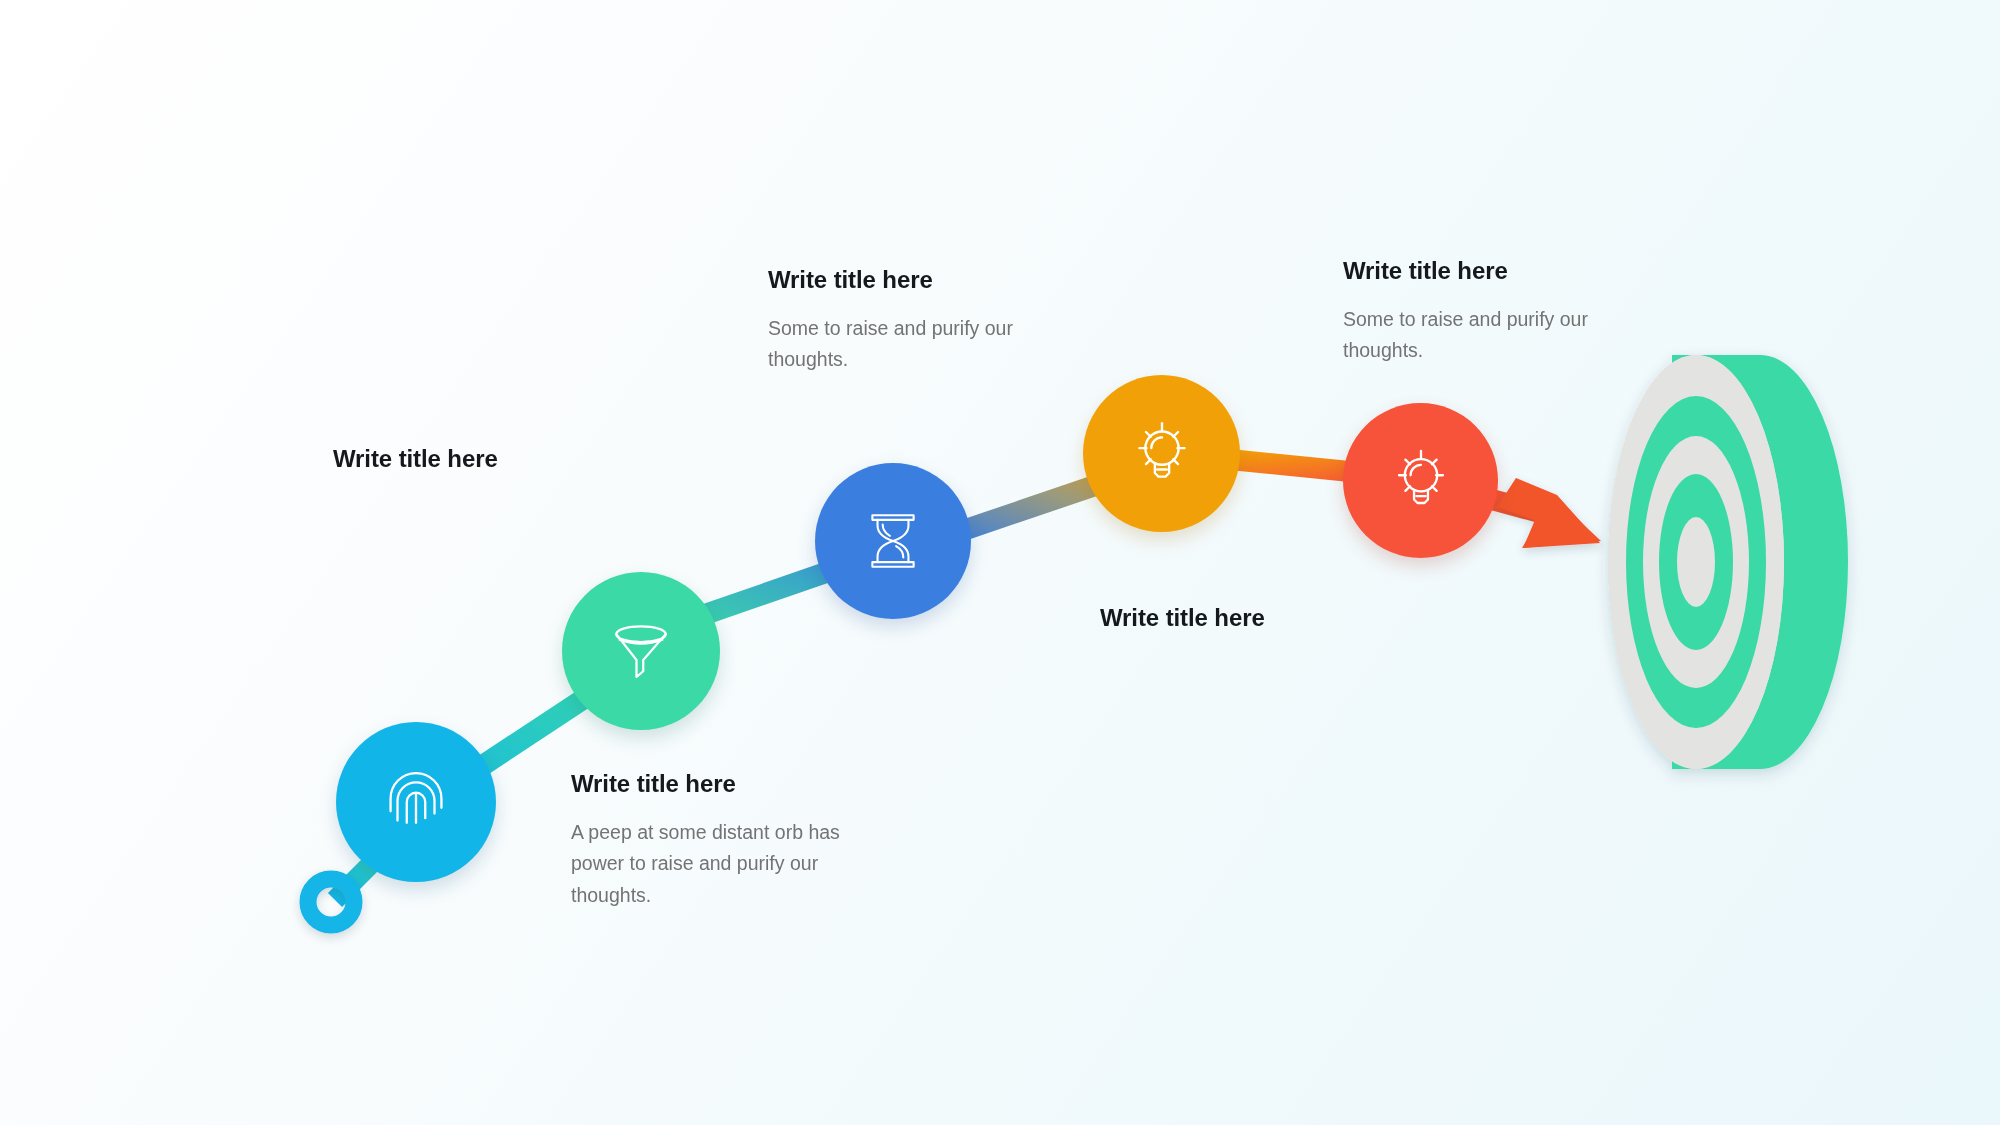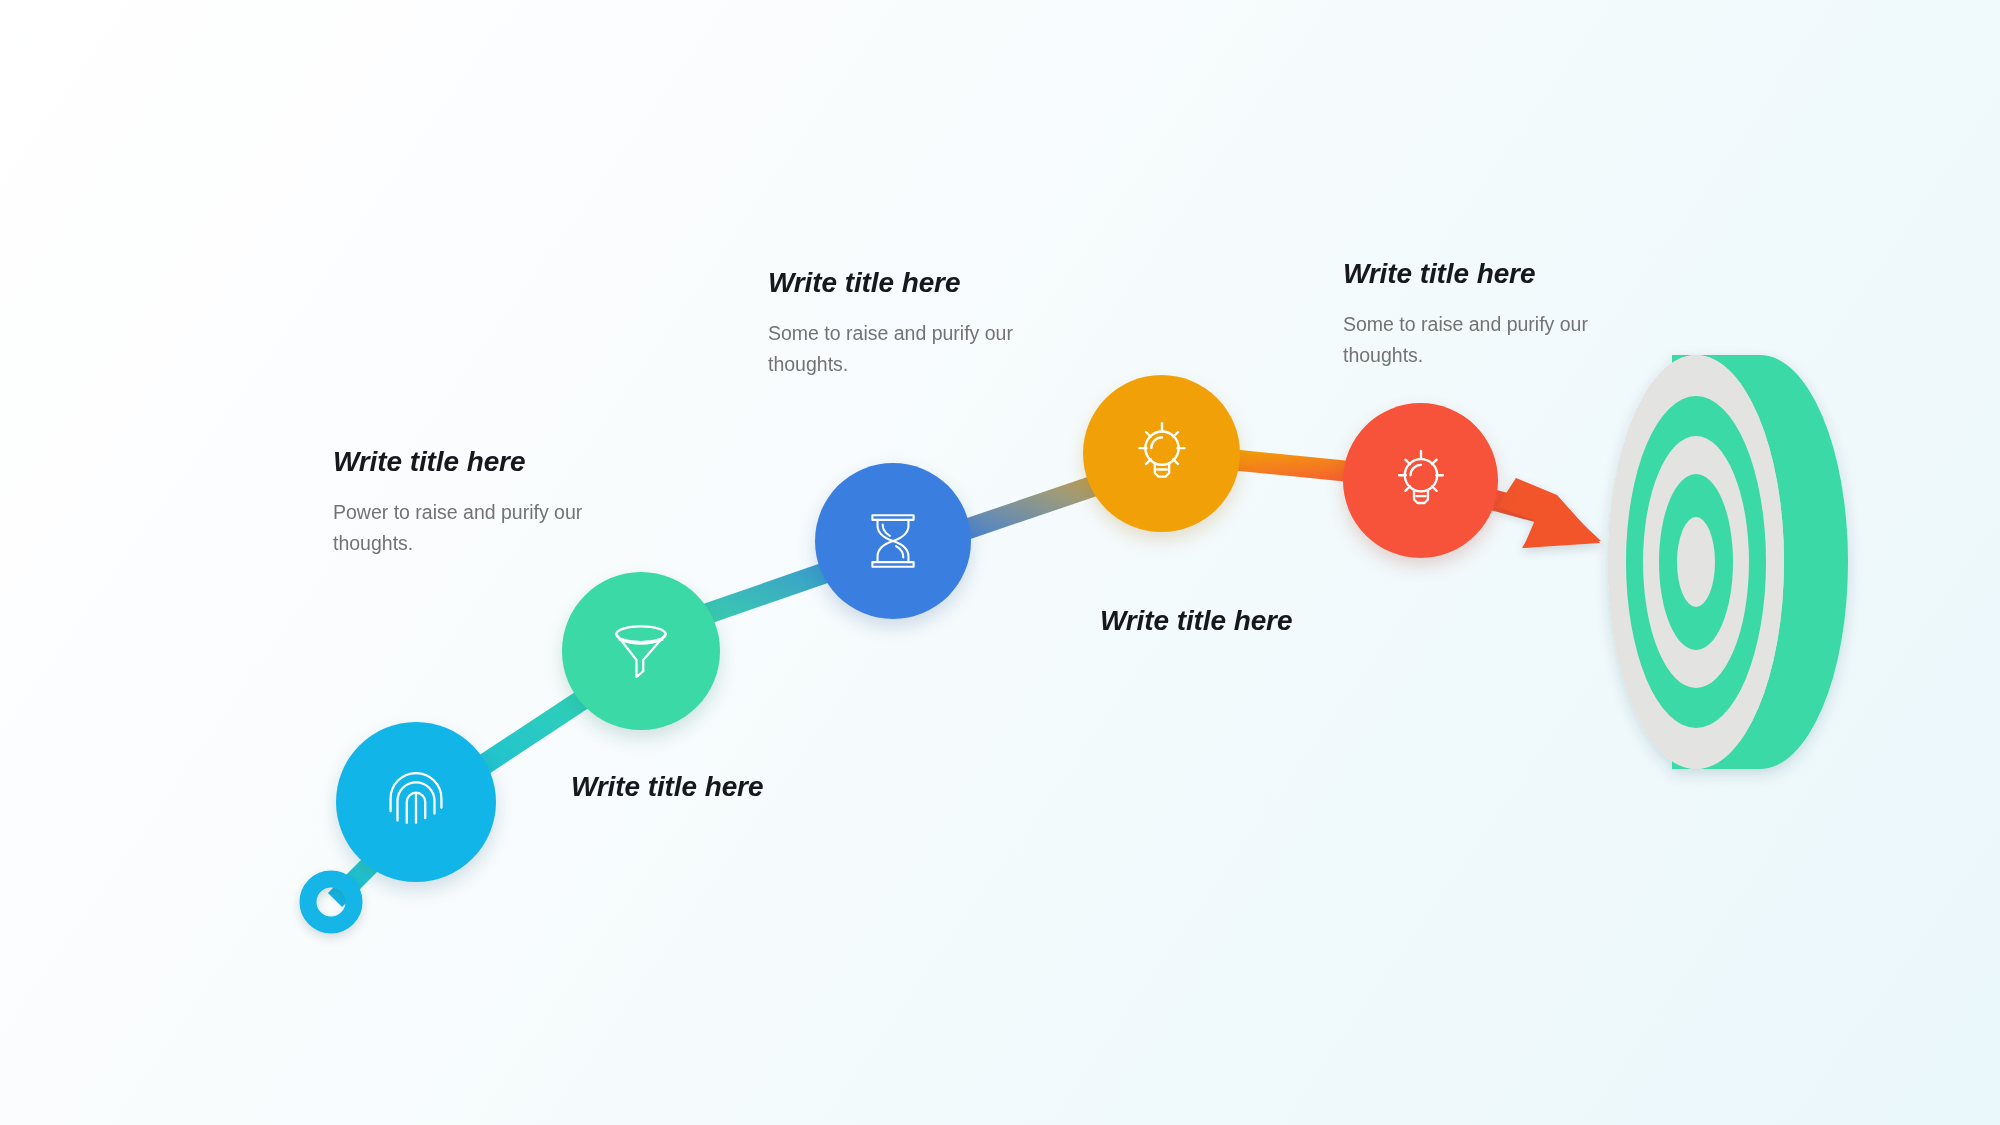--- a/index.html
+++ b/index.html
@@ -33,26 +33,25 @@
     justify-content: center;
   }
   .node svg {
     display: block;
   }
   .txt {
     position: absolute;
   }
   .txt h3 {
     margin: 0 0 18px 0;
-    font-size: 28px;
+    font-size: 24px;
     font-weight: bold;
     color: #15181c;
     letter-spacing: -0.1px;
     line-height: 1.2;
-    font-style: italic;
   }
   .txt p {
     margin: 0;
     font-size: 19.5px;
     color: #737373;
     line-height: 1.62;
     font-weight: 400;
   }
 </style>
 </head>
@@ -191,25 +190,25 @@
         <path d="M45.5 13.5 L41.5 17.5"></path>
         <path d="M18.5 40.5 L22.5 36.5"></path>
         <path d="M45.5 40.5 L41.5 36.5"></path>
         <path d="M23 27 A9 9 0 0 1 32 18"></path>
       </svg>
     </span>
   </div>
 
   <div class="txt" style="left:333px; top:445px; width:280px;">
     <h3>Write title here</h3>
-    <p>Power to raise and purify our thoughts.</p>
   </div>
 
   <div class="txt" style="left:571px; top:770px; width:285px;">
     <h3>Write title here</h3>
+    <p>A peep at some distant orb has power to raise and purify our thoughts.</p>
   </div>
 
   <div class="txt" style="left:768px; top:266px; width:270px;">
     <h3>Write title here</h3>
     <p>Some to raise and purify our thoughts.</p>
   </div>
 
   <div class="txt" style="left:1100px; top:604px; width:285px;">
     <h3>Write title here</h3>
   </div>

